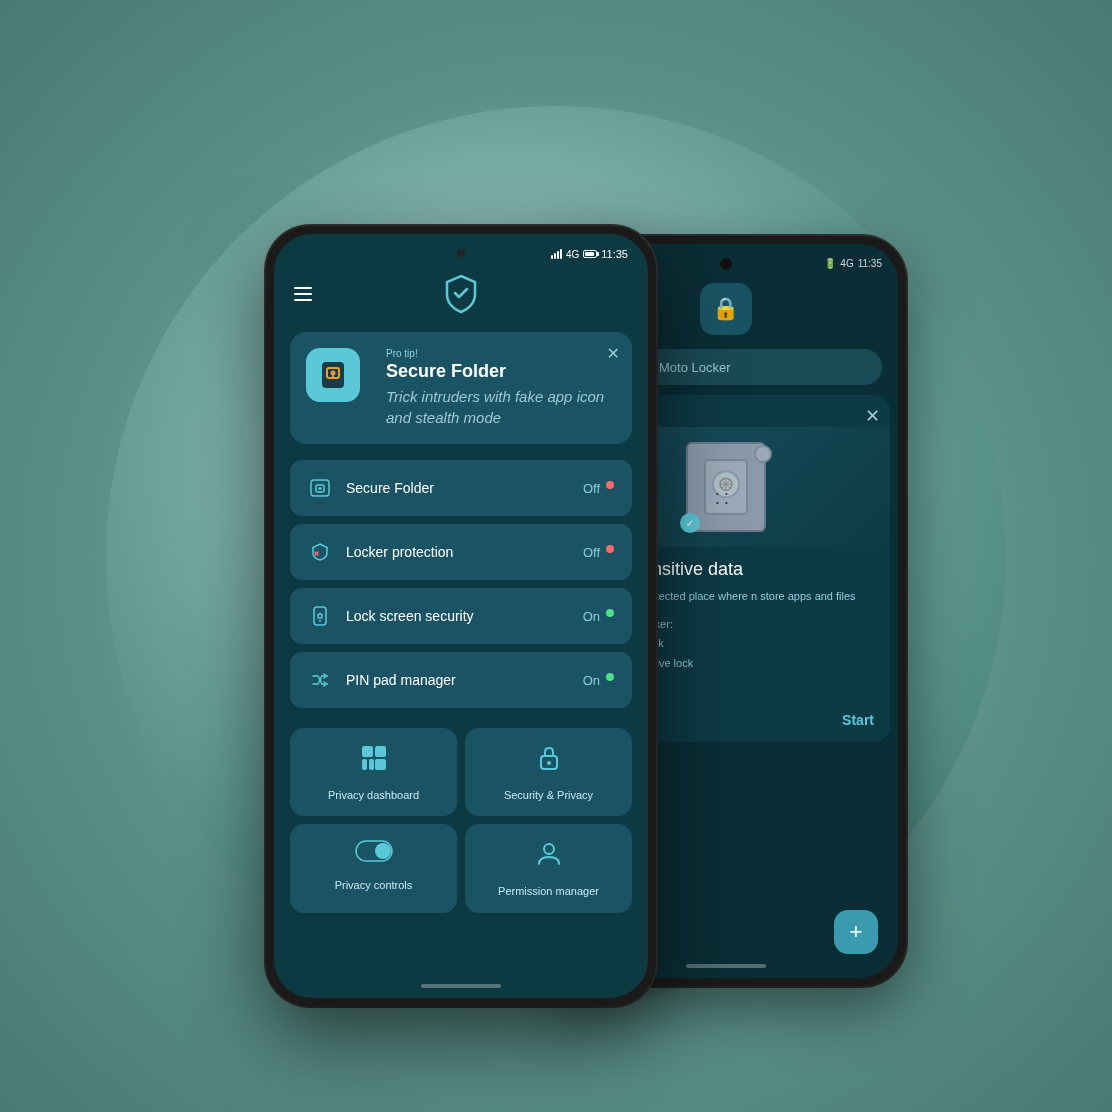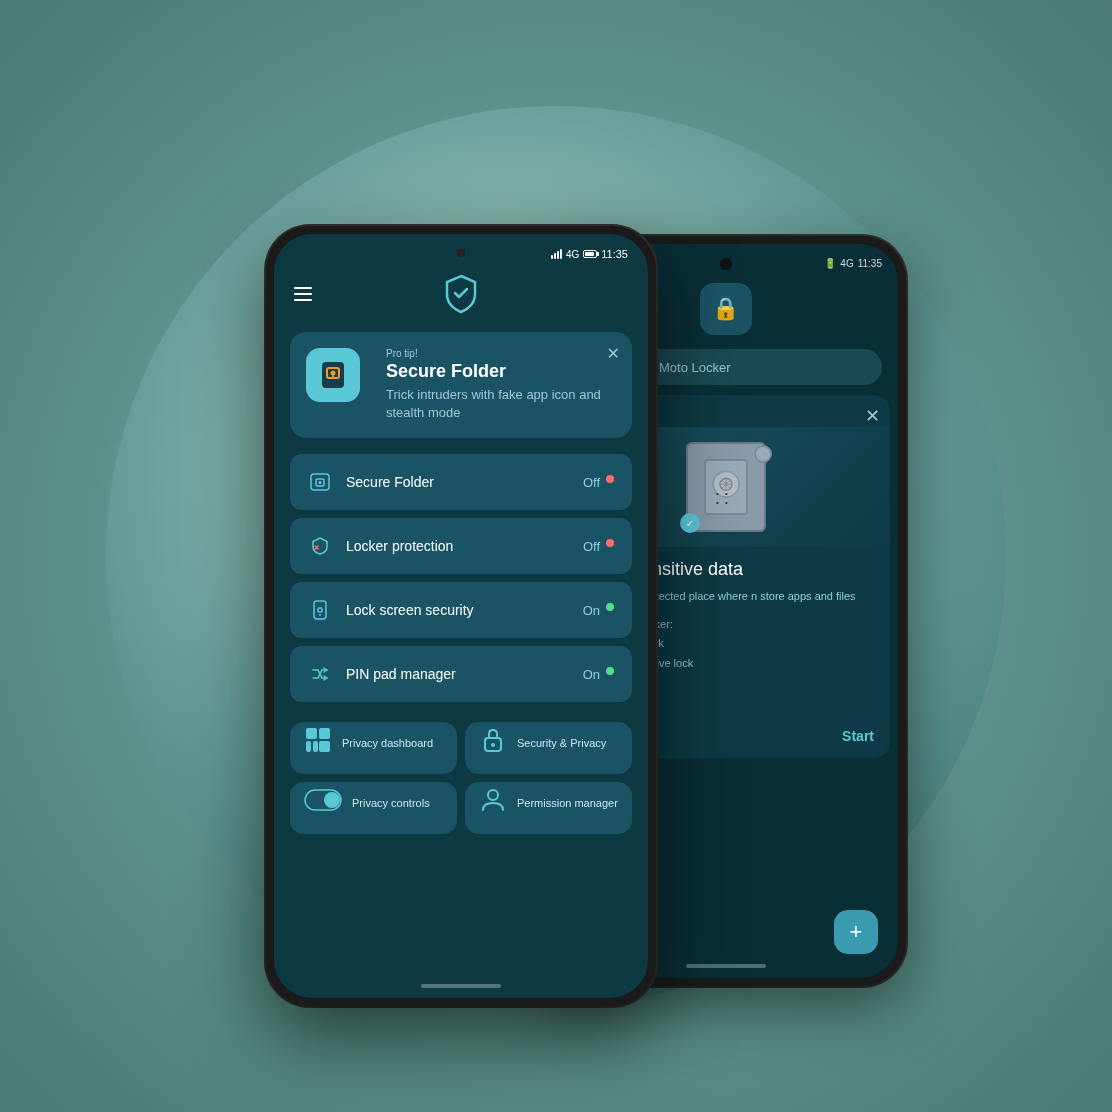--- a/index.html
+++ b/index.html
@@ -174,23 +174,24 @@
       color: #8ecfda;
       margin-bottom: 2px;
     }
     .promo-title {
       font-size: 18px;
       font-weight: 700;
       color: #fff;
       margin-bottom: 4px;
     }
     .promo-desc {
-      font-size: 13px;
+      font-size: 15px;
       color: #9dc8d2;
       line-height: 1.4;
+      font-style: italic;
     }
     .promo-close {
       position: absolute;
       top: 12px;
       right: 12px;
       color: #9dc8d2;
       font-size: 16px;
       cursor: pointer;
     }
 
@@ -243,22 +244,23 @@
     
     .bottom-grid {
       margin: 14px 16px 0;
       display: grid;
       grid-template-columns: 1fr 1fr;
       gap: 8px;
     }
     .grid-tile {
       background: #1a5464;
       border-radius: 14px;
-      padding: 4px 14px 14px;
-      display: flex;
+      padding: 16px 14px 14px;
+      display: flex;
+      flex-direction: column;
       align-items: center;
       gap: 10px;
     }
     .tile-icon {
       font-size: 22px;
       color: #5bc8d8;
     }
     .tile-label {
       font-size: 11px;
       color: #c8e8f0;
@@ -476,21 +478,20 @@
       list-style: none;
     }
     .modal-list li::before {
       content: '• ';
       color: #5bc8d8;
     }
     .modal-footer {
       display: flex;
       justify-content: flex-end;
       padding: 6px 16px 14px;
-      margin-top: 16px;
     }
     .start-btn {
       color: #5bc8d8;
       font-size: 14px;
       font-weight: 600;
       cursor: pointer;
     }
 
     
     .fab-btn {

